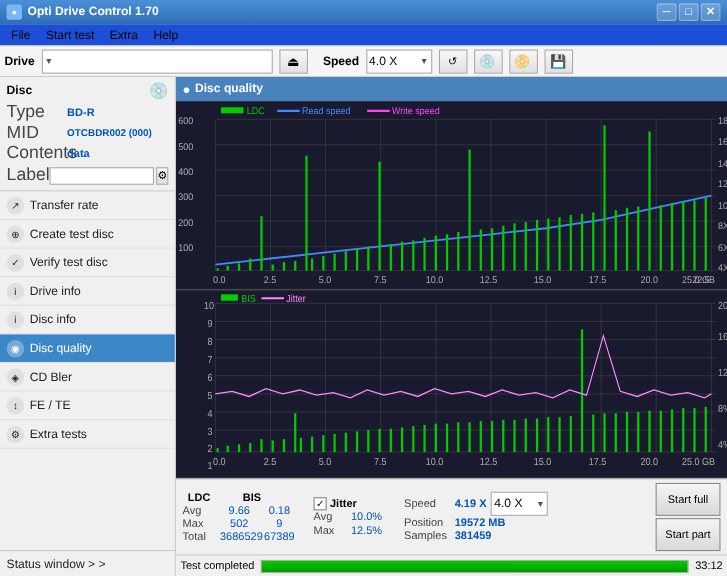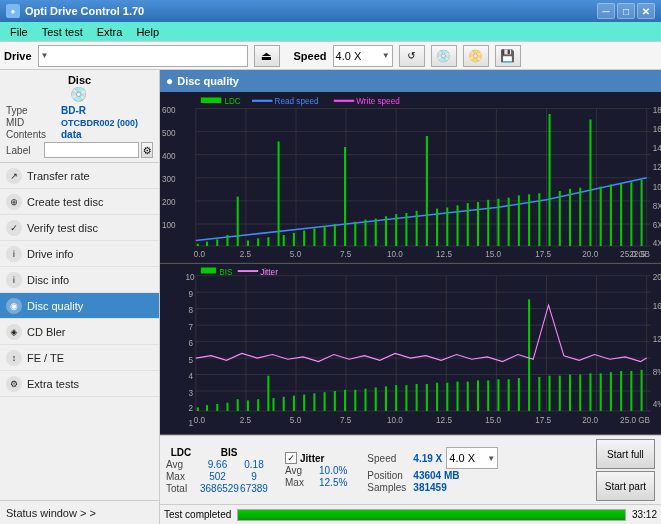--- a/index.html
+++ b/index.html
@@ -17,21 +17,21 @@
       font-size: 11px;
       font-weight: 600;
     }
     .title-bar-left { display: flex; align-items: center; gap: 5px; }
     .title-bar-icon { width: 14px; height: 14px; background: #7ab8f5; border-radius: 2px; font-size: 8px; display: flex; align-items: center; justify-content: center; color: white; }
     .title-bar-controls { display: flex; gap: 2px; }
     .title-bar-btn { width: 18px; height: 16px; background: rgba(255,255,255,0.2); border: 1px solid rgba(255,255,255,0.3); color: white; font-size: 10px; cursor: pointer; display: flex; align-items: center; justify-content: center; border-radius: 2px; }
 
     
     .menu-bar {
-      background: #5eead4;
+      background: #1d4ed8;
       border-bottom: 1px solid #ccc;
       height: 20px;
       display: flex;
       align-items: center;
       padding: 0 4px;
       gap: 2px;
     }
     .menu-item {
       padding: 2px 6px;
       cursor: pointer;
@@ -103,27 +103,26 @@
     .disc-info-panel {
       background: #f0f0f0;
       padding: 4px 6px;
       border-bottom: 1px solid #ccc;
     }
     .disc-header {
       display: flex;
       align-items: center;
       justify-content: space-between;
       margin-bottom: 3px;
-      flex-direction: column;
     }
     .disc-title { font-size: 11px; font-weight: 700; color: #000; }
     .disc-icon { font-size: 14px; }
 
     .disc-row { display: flex; align-items: center; margin-bottom: 1px; }
-    .disc-key { font-size: 10px; color: #444; width: 55px; }
+    .disc-key { font-size: 16px; color: #444; width: 55px; }
     .disc-val { font-size: 10px; color: #0055bb; font-weight: 600; }
     .disc-val-normal { font-size: 10px; color: #000; }
 
     .label-row { display: flex; align-items: center; margin-top: 2px; }
     .label-input {
       width: 95px; height: 16px;
       border: 1px solid #aaa;
       background: white;
       font-size: 10px;
       padding: 0 2px;
@@ -296,21 +295,21 @@
   </div>
   <div class="title-bar-controls">
     <div class="title-bar-btn">─</div>
     <div class="title-bar-btn">□</div>
     <div class="title-bar-btn close">✕</div>
   </div>
 </div>
 
 <div class="menu-bar">
   <span class="menu-item">File</span>
-  <span class="menu-item">Test test</span>
+  <span class="menu-item">Start test</span>
   <span class="menu-item">Extra</span>
   <span class="menu-item">Help</span>
 </div>
 
 <div class="drive-bar">
   <span class="drive-label">Drive</span>
   <div class="combo-select drive-select">
     <span class="combo-arrow">▼</span>
   </div>
   <div class="icon-btn">
@@ -680,21 +679,21 @@
         <div class="sp-row">
           <span class="sp-label">Speed</span>
           <span class="sp-val">4.19 X</span>
           <div class="combo-select sp-select">
             <span>4.0 X</span>
             <span class="combo-arrow">▼</span>
           </div>
         </div>
         <div class="sp-row">
           <span class="sp-label">Position</span>
-          <span class="sp-val">43604 MB</span>
+          <span class="sp-val">19572 MB</span>
         </div>
         <div class="sp-row">
           <span class="sp-label">Samples</span>
           <span class="sp-val">381459</span>
         </div>
       </div>
 
       <div class="start-btns" style="margin-left:auto;">
         <button class="start-btn">Start full</button>
         <button class="start-btn">Start part</button>

